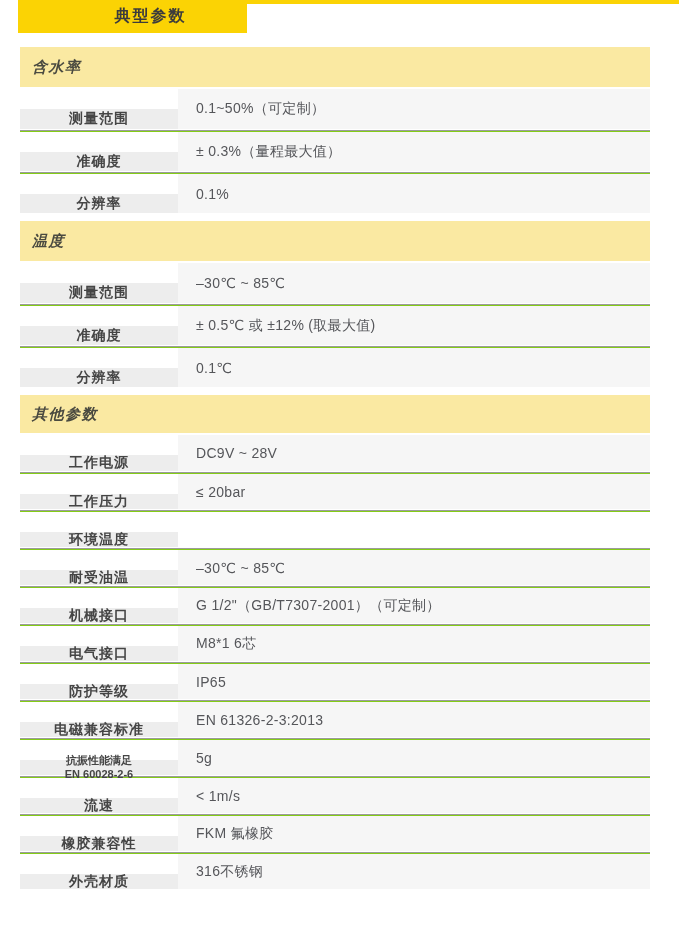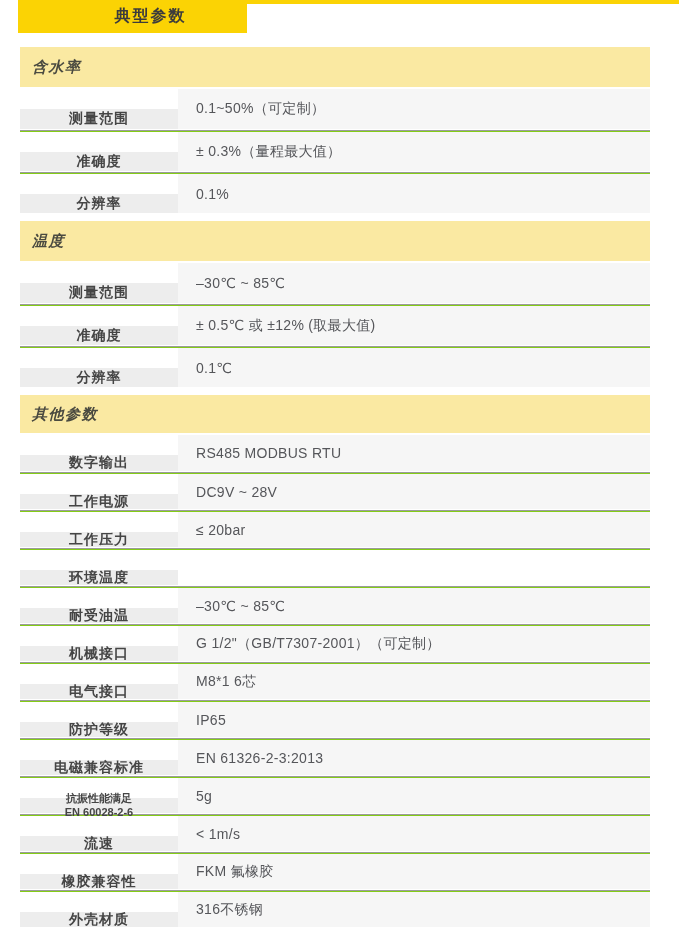--- a/index.html
+++ b/index.html
@@ -141,27 +141,20 @@
 
     </div>
     <div class="cell value">0.1℃</div>
   </div>
 </div>
   </section>
 
   <section class="spec-section">
     <div class="section-header">其他参数</div>
     <div class="rows">
-  <div class="row">
-    <div class="cell label">
-      <span class="l1">数字输出</span>
-
-    </div>
-    <div class="cell value">RS485 MODBUS RTU</div>
-  </div>
 
   <div class="row">
     <div class="cell label">
       <span class="l1">工作电源</span>
 
     </div>
     <div class="cell value">DC9V ~ 28V</div>
   </div>
 
   <div class="row">

